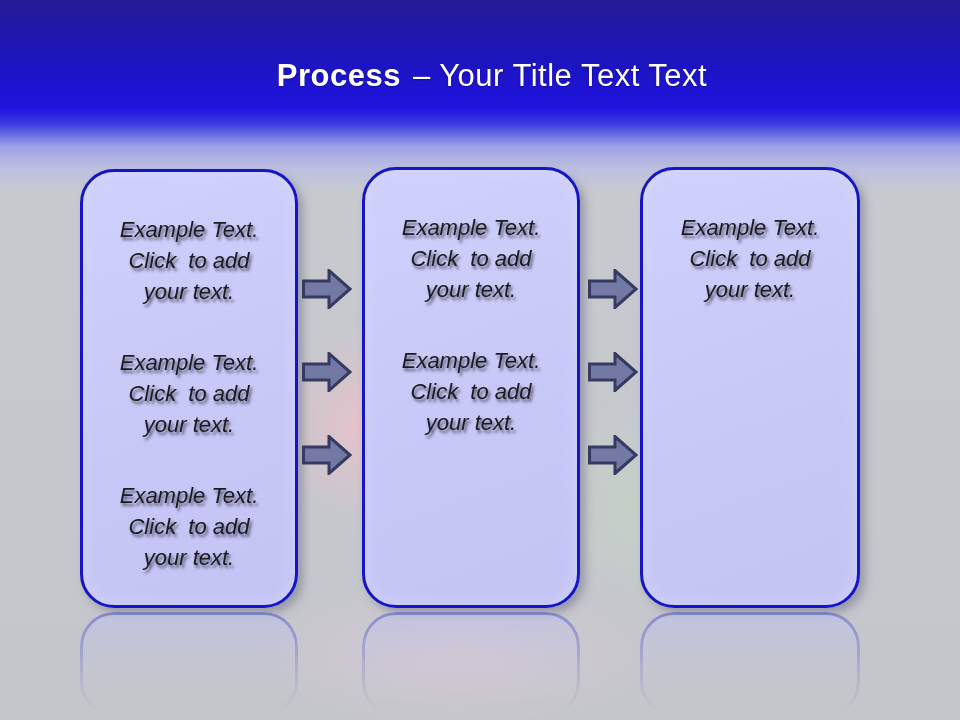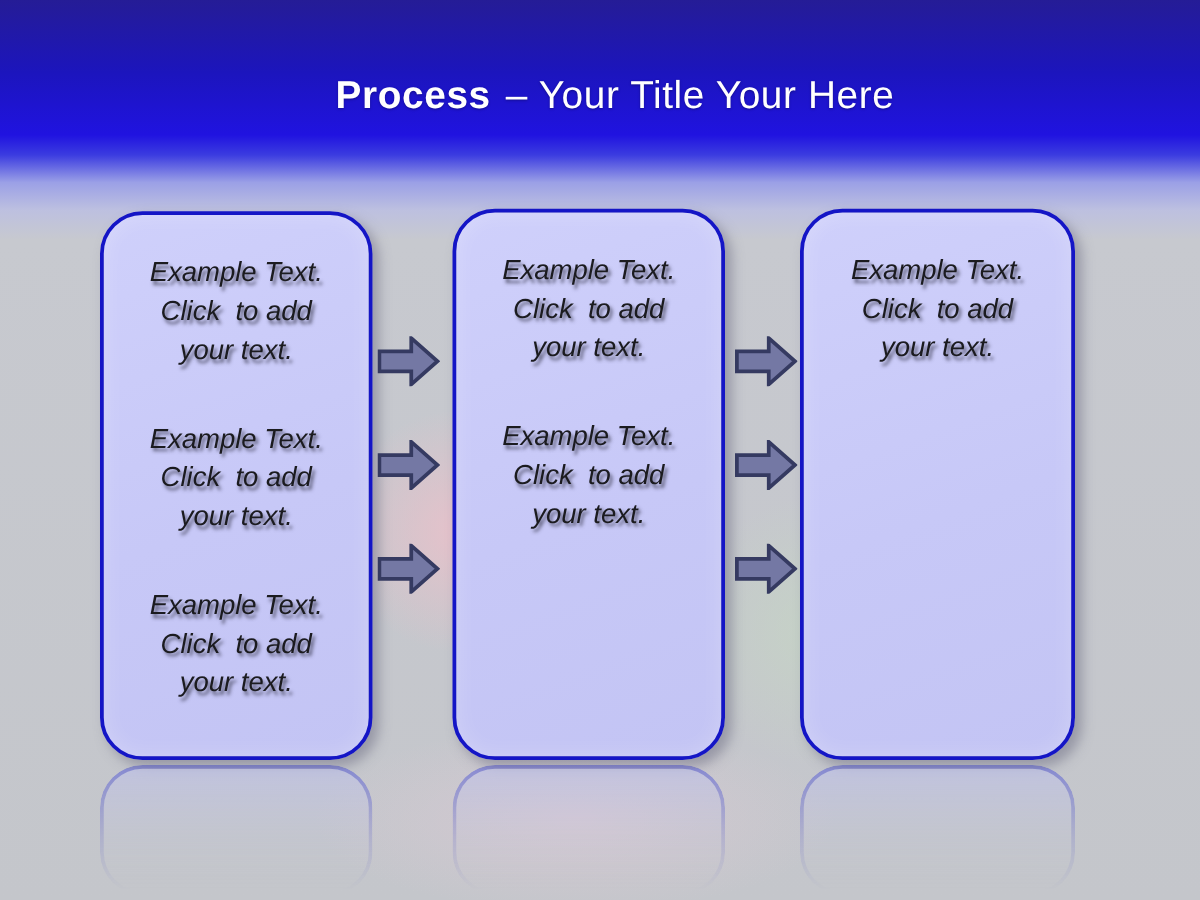--- a/index.html
+++ b/index.html
@@ -20,21 +20,21 @@
     color:#ffffff;font-size:31px;letter-spacing:.5px;
     text-shadow:0 1px 2px rgba(0,0,30,.35);
   }
   .slide-title .t-bold{font-weight:bold;margin-right:12px;}
   .slide-title .t-rest{font-weight:normal;}
   .process-box{
     position:absolute;box-sizing:border-box;
     border:3px solid #1415c6;border-radius:34px;
     background:linear-gradient(160deg,#cfd0fb 0%,#c7c8f7 55%,#c3c4f4 100%);
     box-shadow:5px 5px 9px rgba(108,108,130,.5), inset 0 0 18px rgba(255,255,255,.22);
-    padding-top:30px;
+    padding-top:42px;
   }
   .box-1{left:80px;top:169px;width:218px;height:439px;}
   .box-2{left:362px;top:167px;width:218px;height:441px;}
   .box-3{left:640px;top:167px;width:220px;height:441px;}
   .text-block{
     height:93px;margin:0 6px 40px 6px;
     font-style:italic;font-size:22px;line-height:31px;
     color:#1b1b1f;text-align:center;white-space:pre;
     text-shadow:2px 3px 3px rgba(40,40,58,.70);
   }
@@ -55,21 +55,21 @@
   .refl-2{left:362px;width:218px;}
   .refl-3{left:640px;width:220px;}
 </style>
 </head>
 <body>
 
 <div class="slide">
 
   <div class="slide-title">
     <span class="t-bold">Process</span>
-    <span class="t-rest">– Your Title Your Here</span>
+    <span class="t-rest">– Your Title Text Text</span>
   </div>
 
   <div class="process-box box-1">
     <div class="text-block">Example Text.
 Click  to add
 your text.</div>
     <div class="text-block">Example Text.
 Click  to add
 your text.</div>
     <div class="text-block">Example Text.

